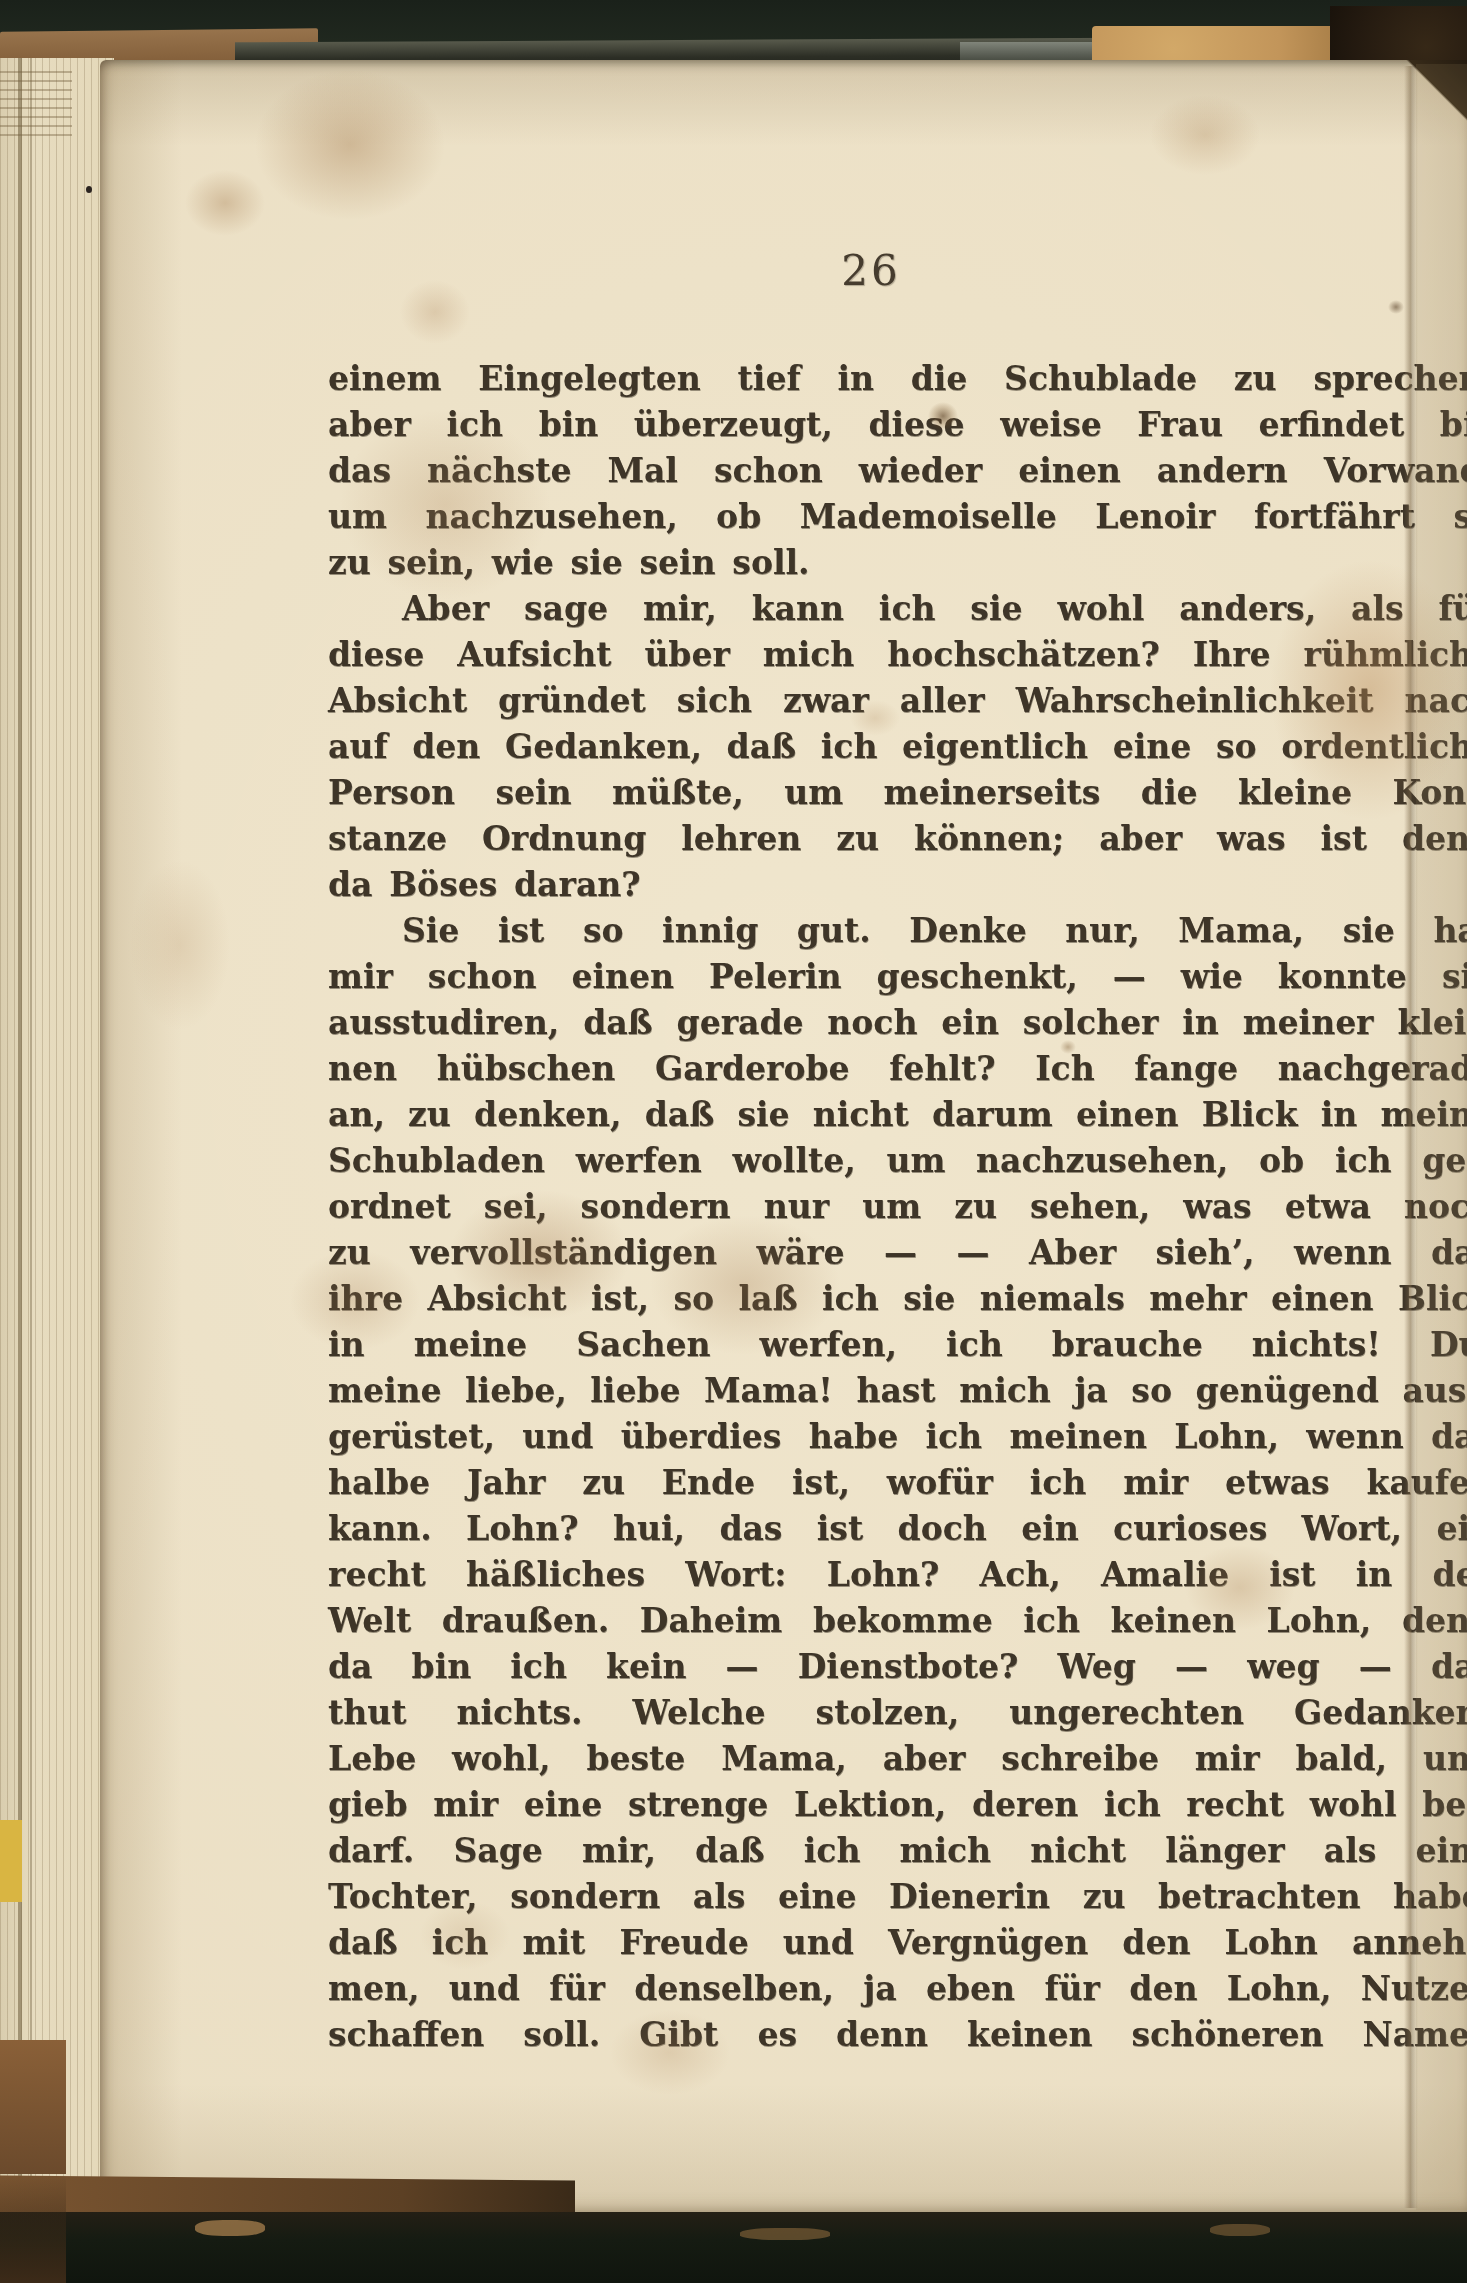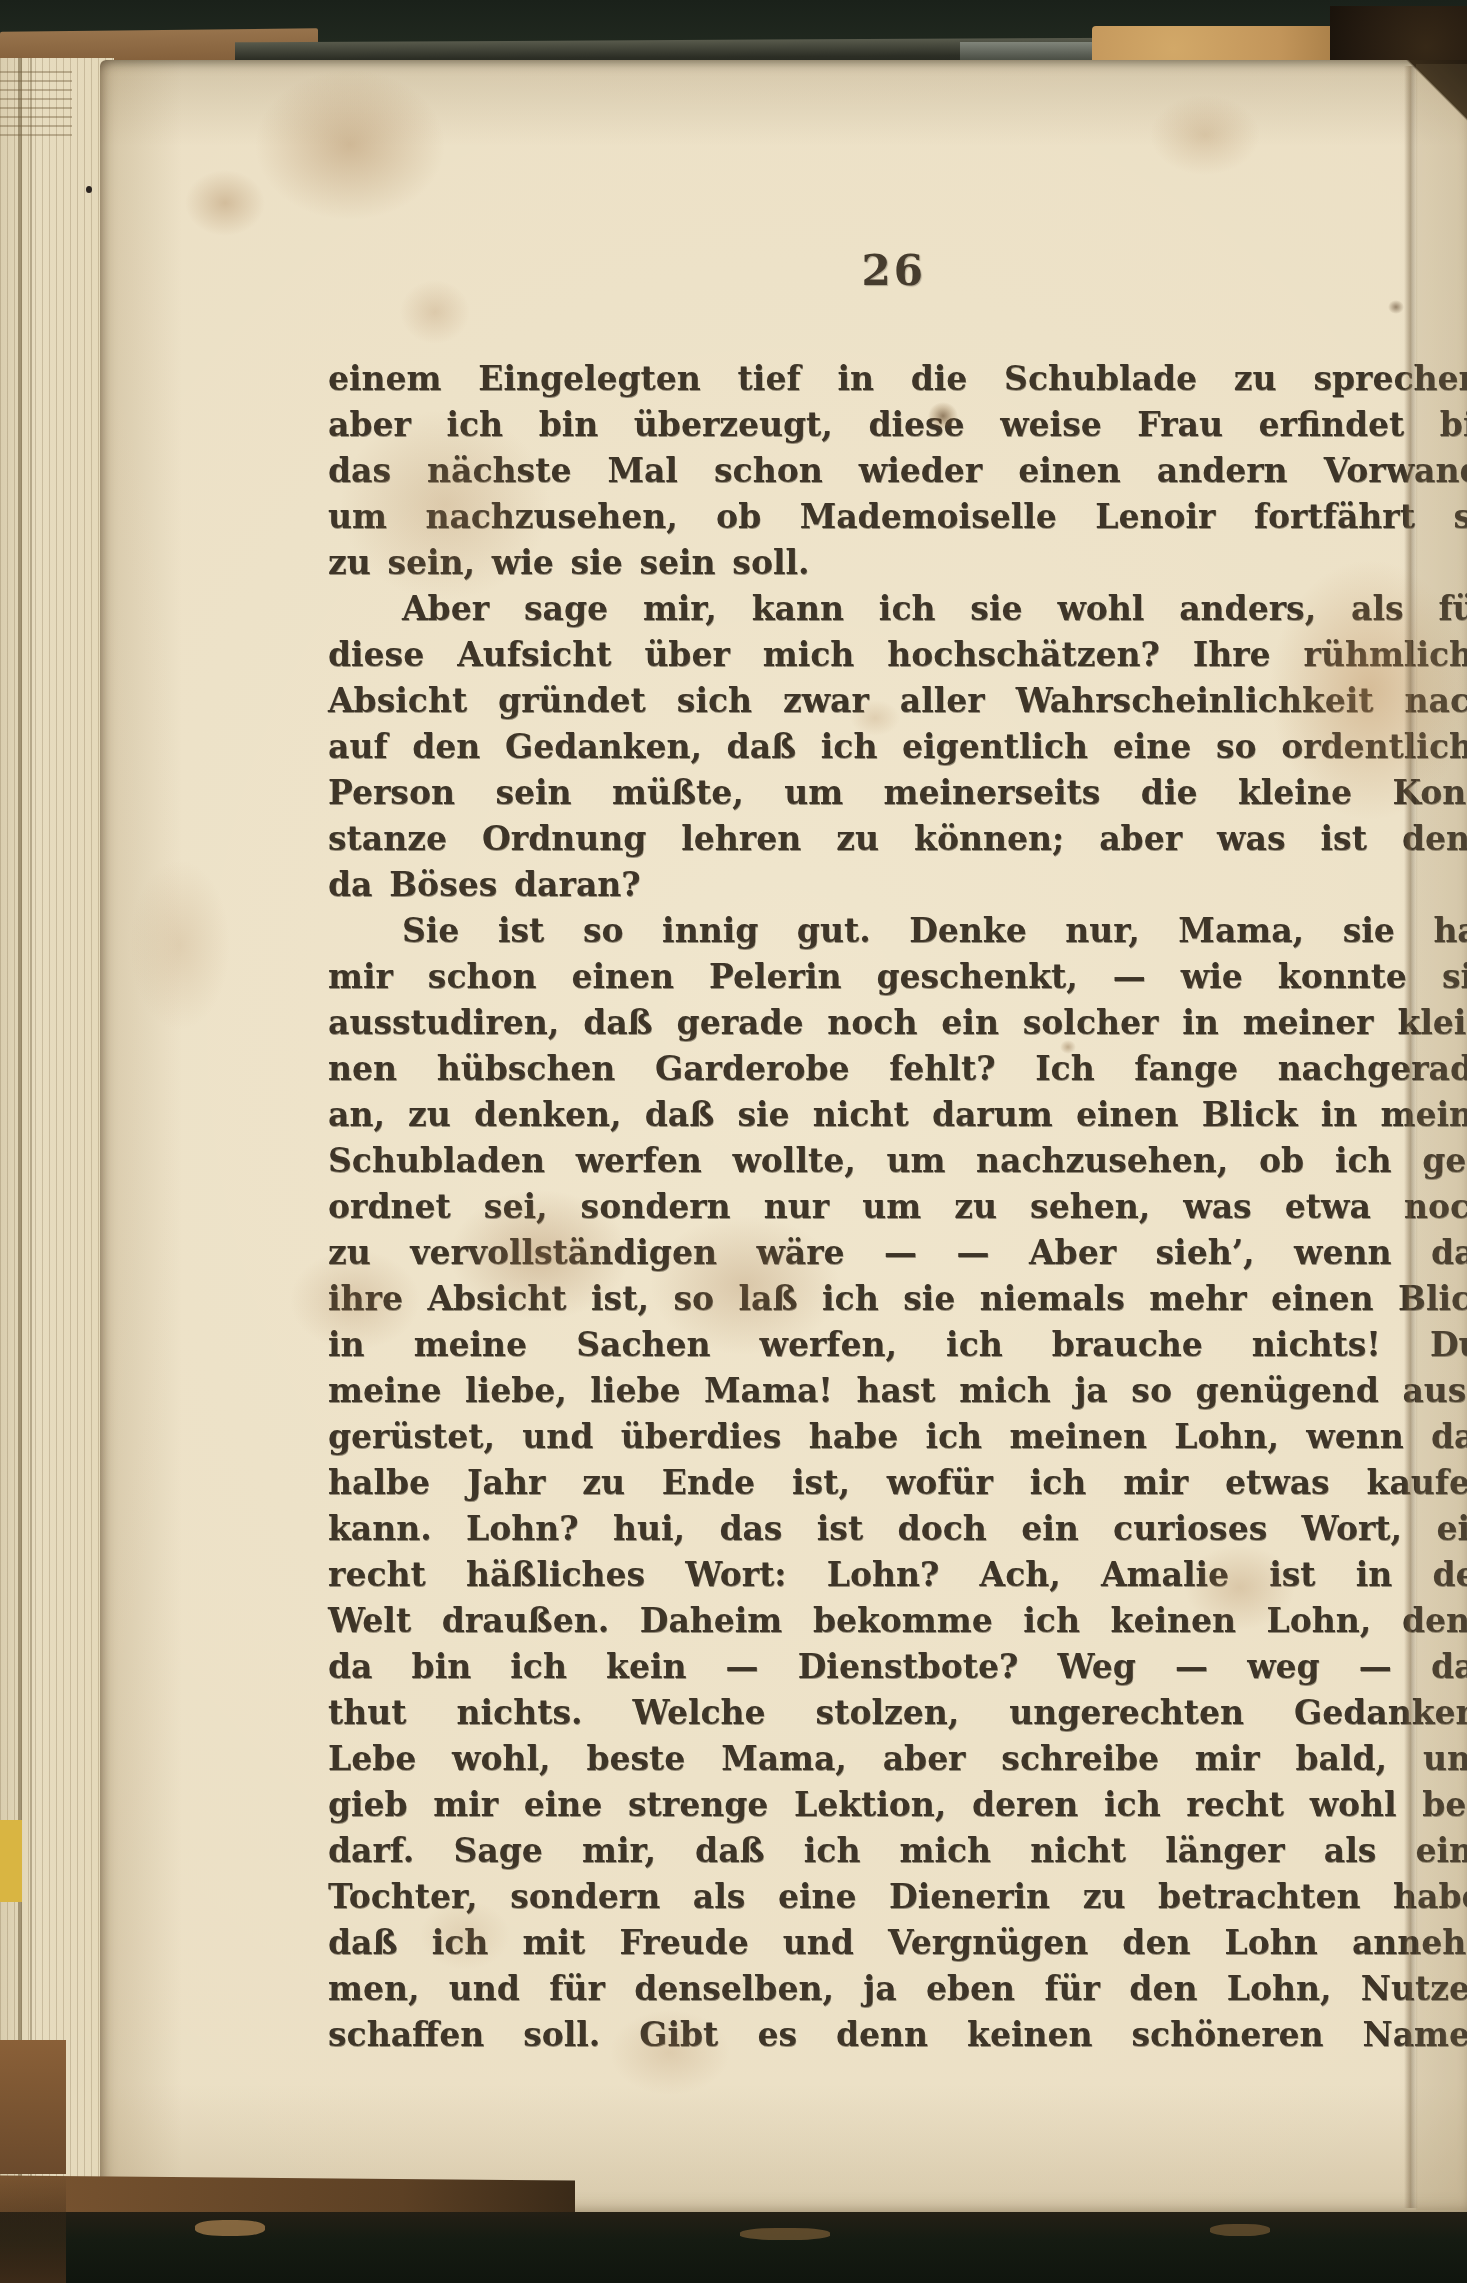--- a/index.html
+++ b/index.html
@@ -62,22 +62,22 @@
       transform:skewY(0.5deg);border-radius:0 0 0 10px;}
   .left-leather{position:absolute;left:0;top:2040px;width:66px;height:243px;
       background:linear-gradient(180deg,#8a6038 0%,#6b4a2c 55%,#33241500 0%,#3c2a18 100%);}
   .yellow-patch{position:absolute;left:0;top:1820px;width:22px;height:82px;background:#d9b542;}
   .fleck{position:absolute;border-radius:40%;}
 
   
   .stain{position:absolute;border-radius:50%;}
 
   
-  .page-number{position:absolute;left:716px;top:186px;width:110px;text-align:right;
-      font-size:42px;font-weight:bold;color:#463c2e;letter-spacing:3px;
+  .page-number{position:absolute;left:716px;top:186px;width:110px;text-align:center;
+      font-size:42px;font-weight:normal;color:#463c2e;letter-spacing:3px;
       text-shadow:1px 1px 1px rgba(70,60,46,.35);}
   .text-block{position:absolute;left:228px;top:296px;width:1166px;color:#3e3528;
       font-size:33px;font-weight:bold;word-spacing:0.16em;
       text-shadow:0.5px 0.5px 0.6px rgba(62,53,40,.5);}
   .line{height:46px;line-height:46px;text-align:justify;text-align-last:justify;}
   .line.indent{padding-left:74px;}
   .line.end{text-align-last:left;}
 </style>
 </head>
 <body>

